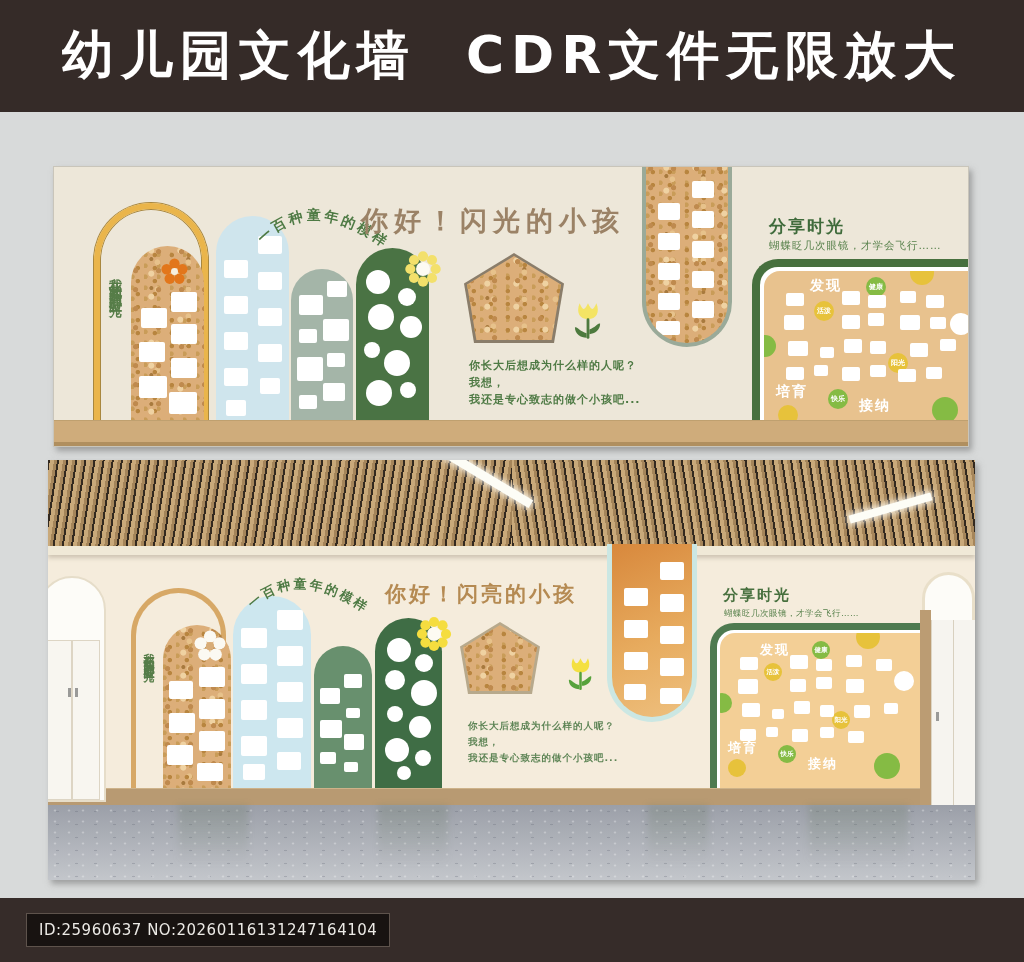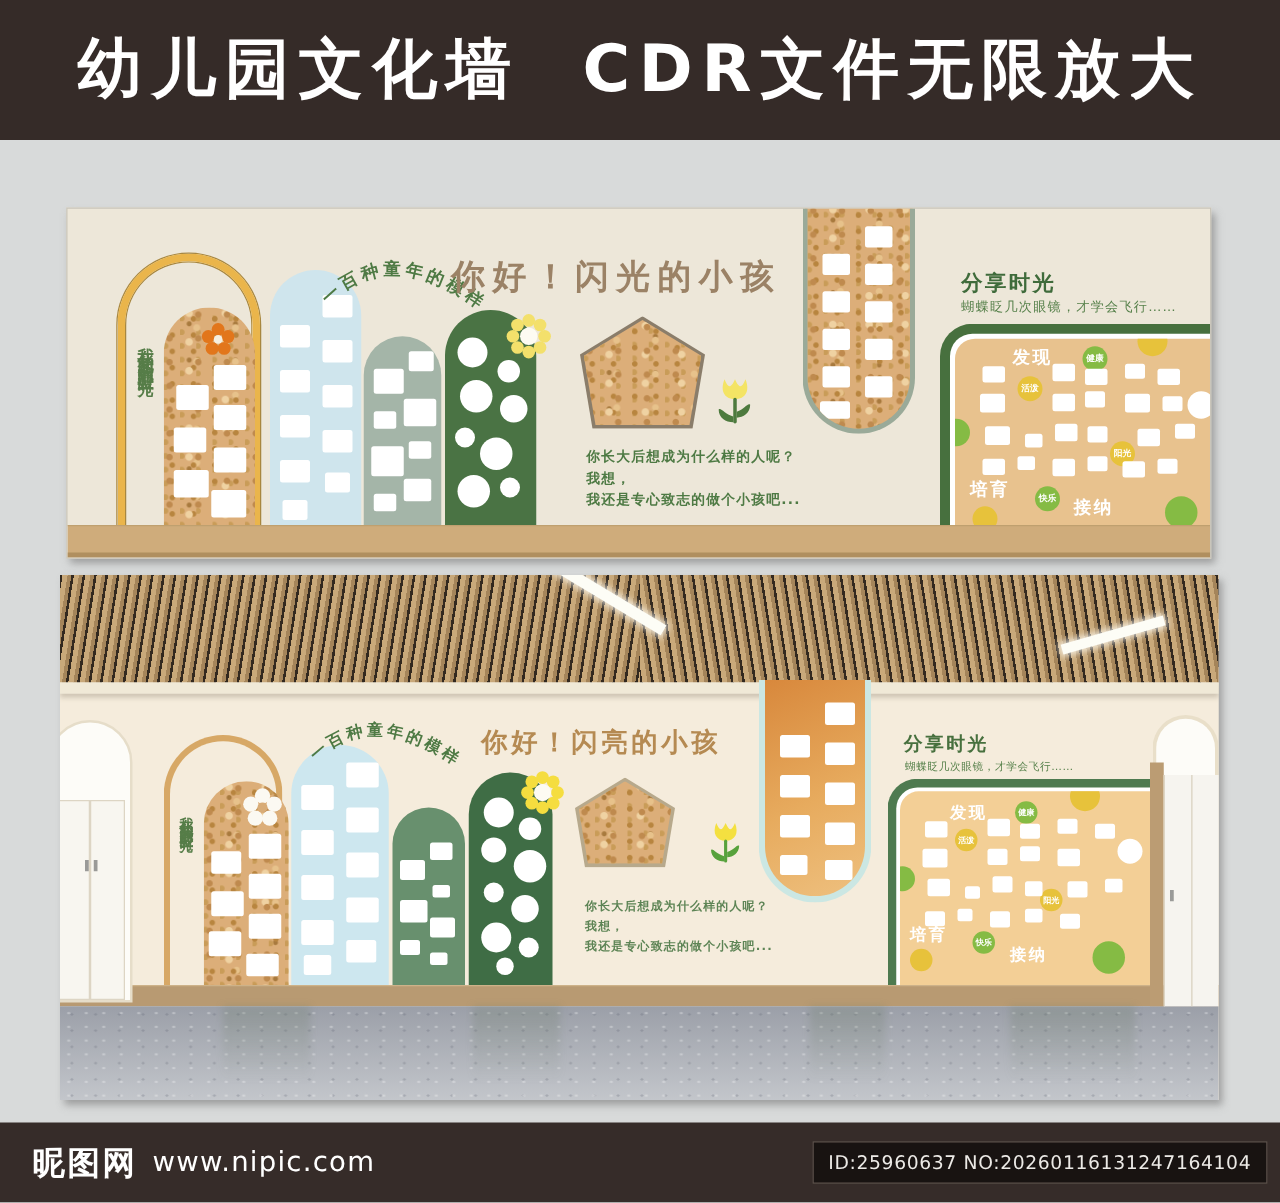--- a/index.html
+++ b/index.html
@@ -489,18 +489,14 @@
 
   <div id="r-archwin"></div>
   <div id="r-door-frame"></div>
   <div id="r-door">
     <div class="split"></div>
     <div class="handle"></div>
   </div>
 </div>
 
 <div id="footbar">
-  <div id="brand">
-    <span class="logo">昵图网</span>
-    <span class="url">www.nipic.com</span>
-  </div>
   <div id="idbox">ID:25960637 NO:20260116131247164104</div>
 </div>
 
 </body></html>

